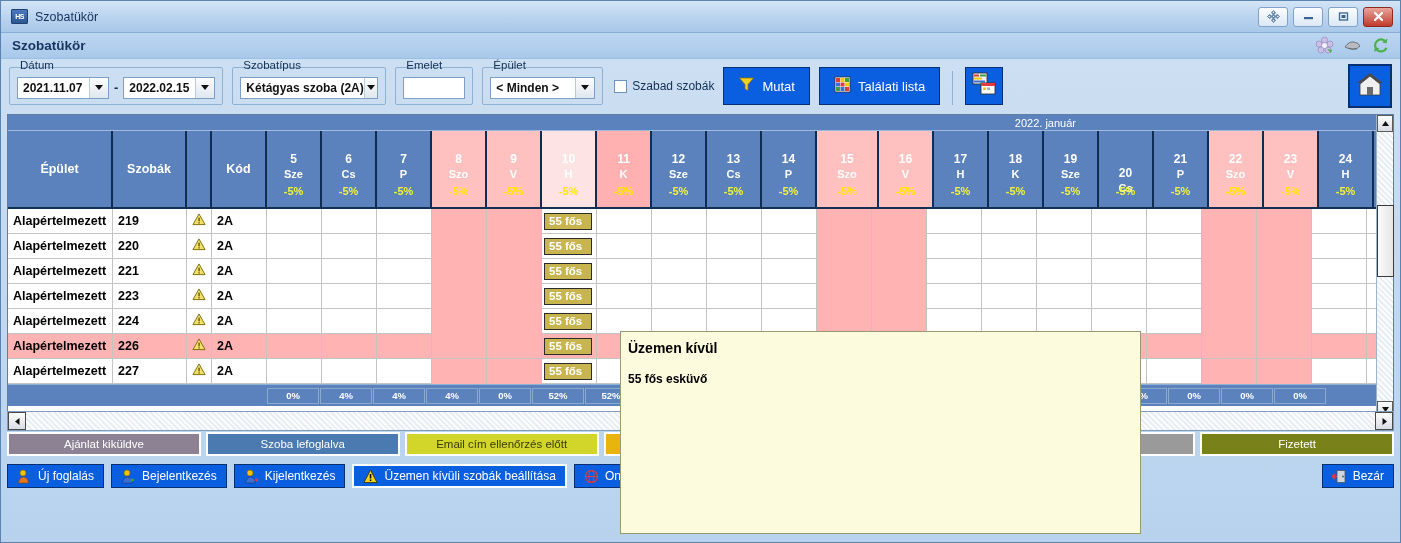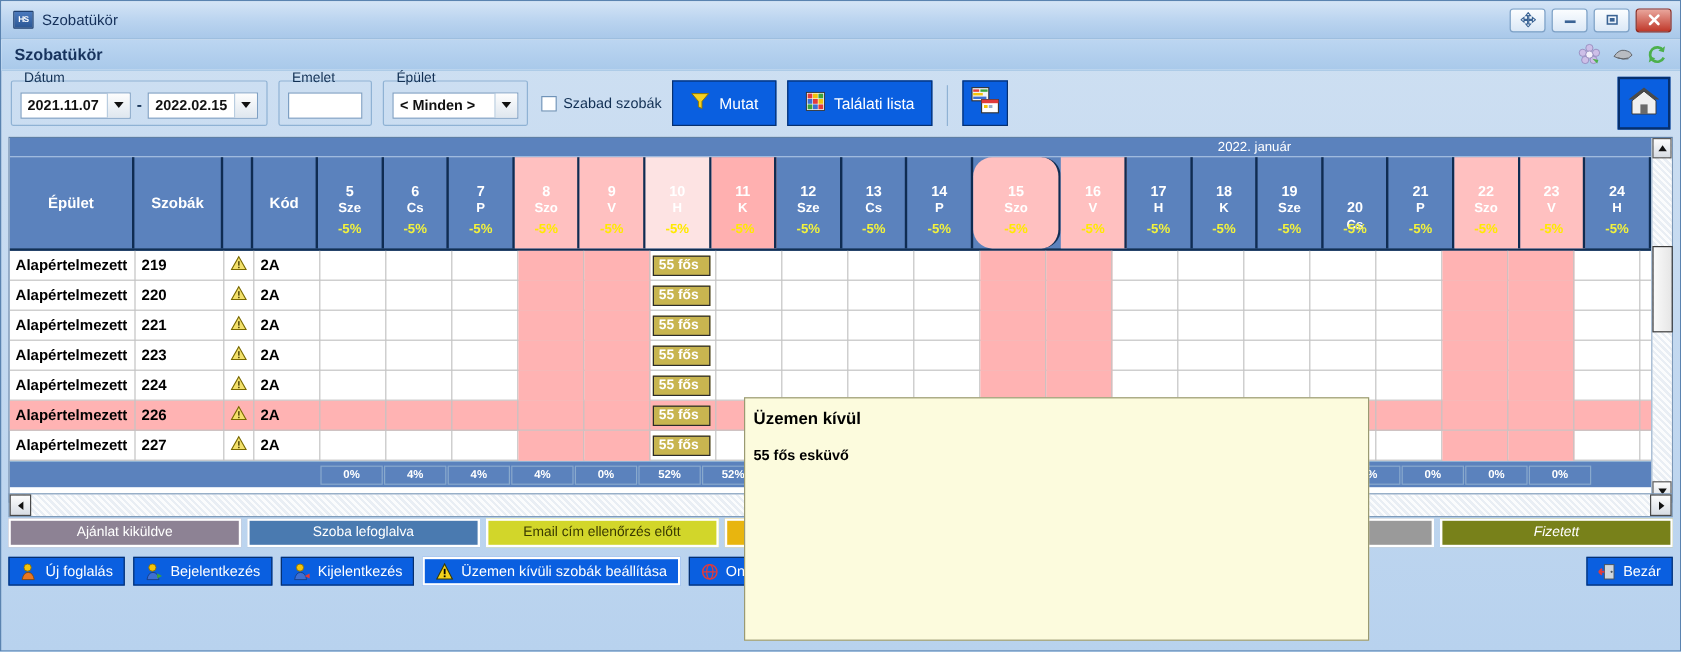--- a/index.html
+++ b/index.html
@@ -226,20 +226,29 @@
       </div>
       <span class="dash">-</span>
       <div class="combo" style="width:92px">
         <span class="cval">2022.02.15</span>
         <span class="arrow">
             <i></i>
           </span>
       </div>
     </div>
 
+    <div class="fgroup">
+      <span class="flabel">Szobatípus</span>
+      <div class="combo" style="width:138px">
+        <span class="cval">Kétágyas szoba (2A)</span>
+        <span class="arrow">
+            <i></i>
+          </span>
+      </div>
+    </div>
 
     <div class="fgroup">
       <span class="flabel">Emelet</span>
       <input class="txtinput" value="" style="">
     </div>
 
     <div class="fgroup">
       <span class="flabel">Épület</span>
       <div class="combo" style="width:105px">
         <span class="cval">&lt; Minden &gt;</span>
@@ -372,21 +381,21 @@
           <div class="hcell" style="width: 55px;">
             <span>13</span>
             <span class="wd">Cs</span>
             <span class="pct">-5%</span>
           </div>
           <div class="hcell" style="width: 55px;">
             <span>14</span>
             <span class="wd">P</span>
             <span class="pct">-5%</span>
           </div>
-          <div class="hcell wknd" style="width: 74px; border-radius: 16px;">
+          <div class="hcell wknd" style="width: 62px;">
             <span>15</span>
             <span class="wd">Szo</span>
             <span class="pct">-5%</span>
           </div>
           <div class="hcell wknd" style="width: 55px;">
             <span>16</span>
             <span class="wd">V</span>
             <span class="pct">-5%</span>
           </div>
           <div class="hcell" style="width: 55px;">
@@ -716,21 +725,21 @@
     </div>
   </div>
 
   <div class="legend" id="legendbar">
       <div class="lgbtn" style="background: rgb(141, 130, 148); color: rgb(255, 255, 255);">Ajánlat kiküldve</div>
       <div class="lgbtn" style="background: rgb(74, 122, 176); color: rgb(255, 255, 255);">Szoba lefoglalva</div>
       <div class="lgbtn" style="background: rgb(210, 214, 42); color: rgb(58, 58, 0);">Email cím ellenőrzés előtt</div>
       <div class="lgbtn" style="background: rgb(232, 181, 15); color: rgb(74, 55, 0);">Online visszaigazolandó</div>
       <div class="lgbtn" style="background: rgb(154, 154, 154); color: rgb(255, 255, 255);">Check-in</div>
       <div class="lgbtn" style="background: rgb(154, 154, 154); color: rgb(255, 255, 255);">Check-out</div>
-      <div class="lgbtn" style="background: rgb(120, 129, 26); color: rgb(255, 255, 255); font-style: italic;">Fizetett</div>
+      <div class="lgbtn" style="background: rgb(120, 129, 26); color: rgb(255, 255, 255);">Fizetett</div>
     </div>
 
   <div class="actions">
     <div class="actbtn">
       <span class="mini">
         <svg width="15" height="15" viewBox="0 0 15 15">
             <circle cx="6" cy="4" r="3" fill="#f2c40c" stroke="#8a6d00" stroke-width="0.7"></circle>
             <path d="M1.5 14 q1 -6 5 -6 q4 0 5 6 z" fill="#e87722" stroke="#8a4400" stroke-width="0.7"></path>
           </svg>
       </span>

